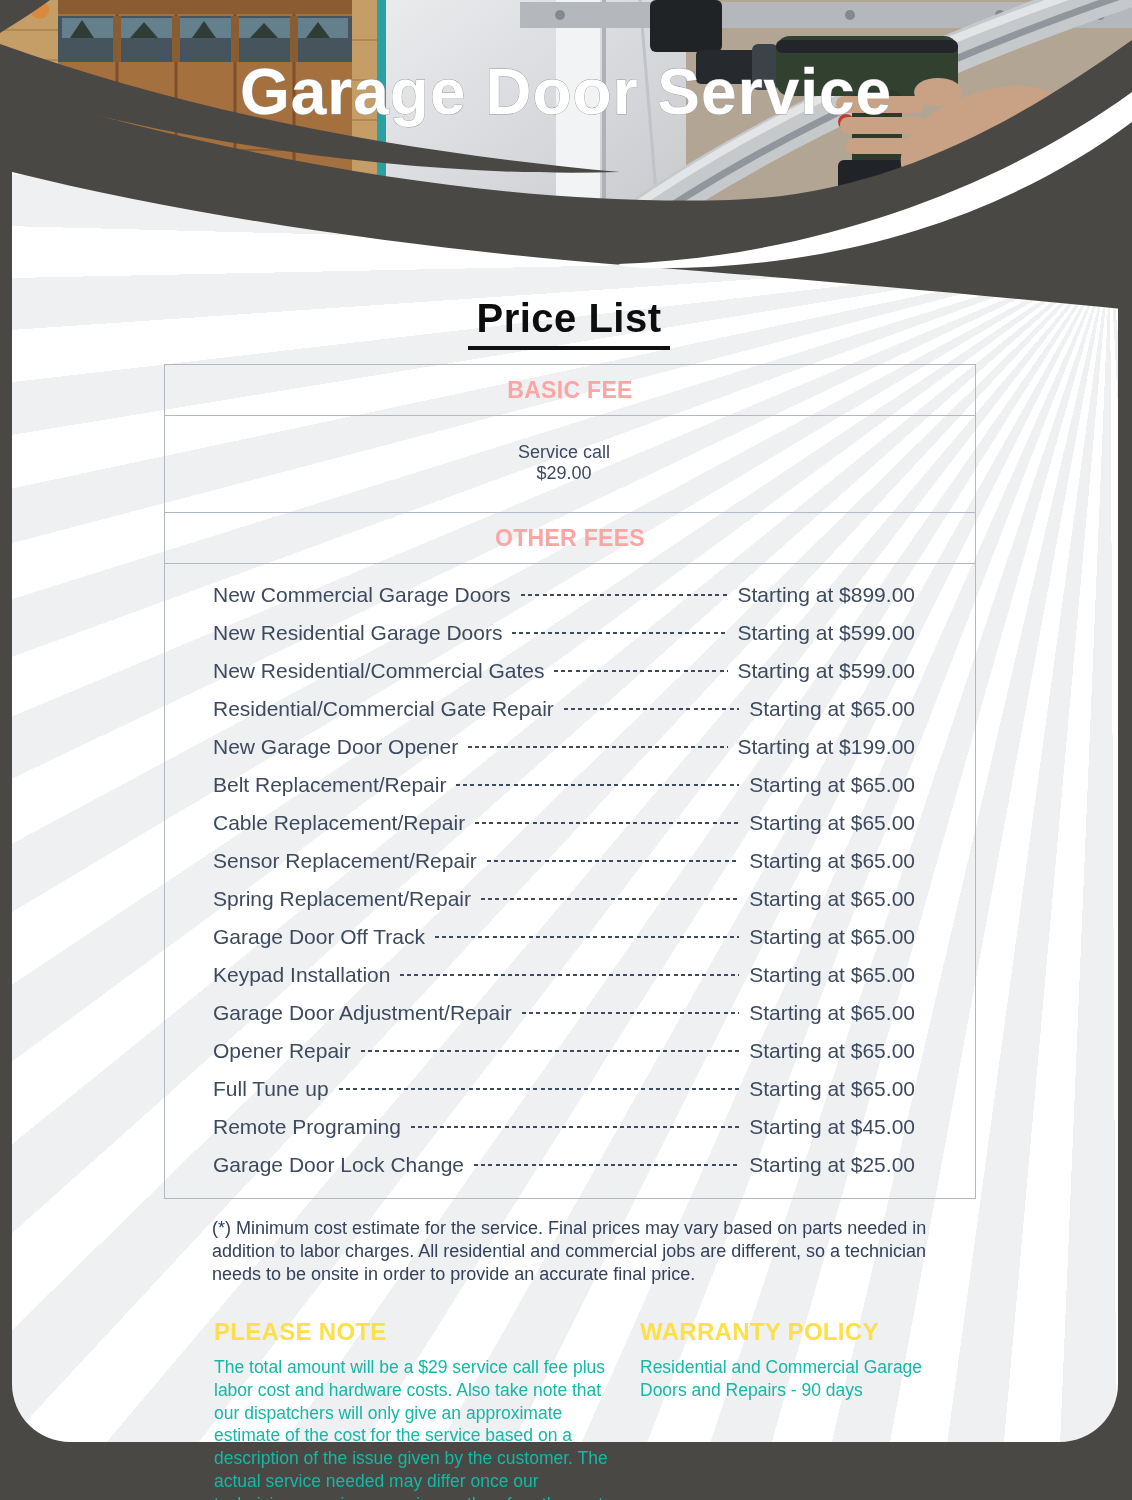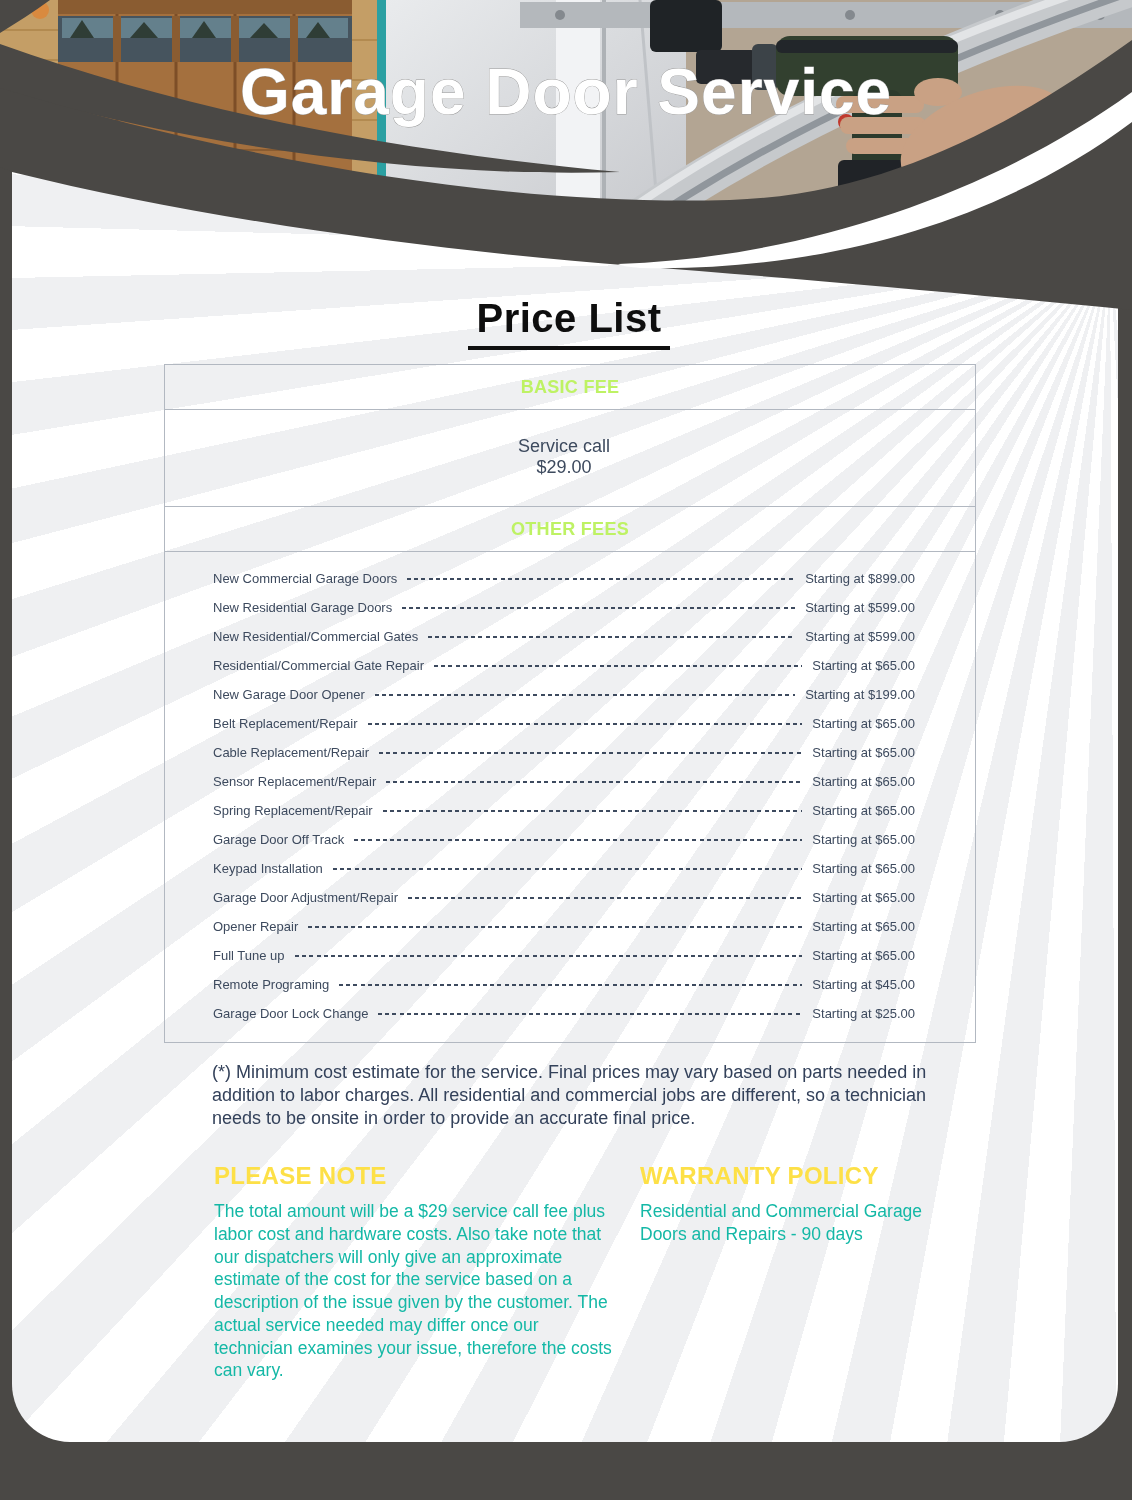--- a/index.html
+++ b/index.html
@@ -25,27 +25,27 @@
   .page-title{
     width:fit-content;margin:0 auto 14px auto;
     font-size:40px;font-weight:bold;color:#0e0e0e;letter-spacing:.5px;
     border-bottom:4px solid #101010;padding:0 8px 5px 8px;
   }
   .price-table{
     width:810px;margin-left:148px;
     border:1px solid #b2b8c1;
   }
   .sec-header{
-    text-align:center;font-weight:bold;color:#bef264;
-    font-size:18px;letter-spacing:.3px;
+    text-align:center;font-weight:bold;color:#fca5a5;
+    font-size:23px;letter-spacing:.3px;
     padding:12px 0 11px 0;border-bottom:1px solid #b2b8c1;
   }
   .sec-body{padding:12px 60px 14px 48px;}
   .sec-body.basic{border-bottom:1px solid #b2b8c1;padding:16px 60px 18px 48px;}
-  .fee-row{display:flex;align-items:center;color:#3d4a5e;font-size:13px;padding:7px 0;}
+  .fee-row{display:flex;align-items:center;color:#3d4a5e;font-size:21px;padding:7px 0;}
   .sec-body.basic .fee-row{font-size:18px;padding:10px 0;flex-direction:column;}
   .fee-dots{
     flex:1;height:2px;margin:0 10px;align-self:center;
     background:repeating-linear-gradient(to right,#3d4a5e 0 4px,transparent 4px 7.2px);
   }
   .fee-price{white-space:nowrap;}
   .footnote{
     width:740px;margin:18px 0 0 196px;
     font-size:18px;line-height:1.28;color:#33415a;
   }

